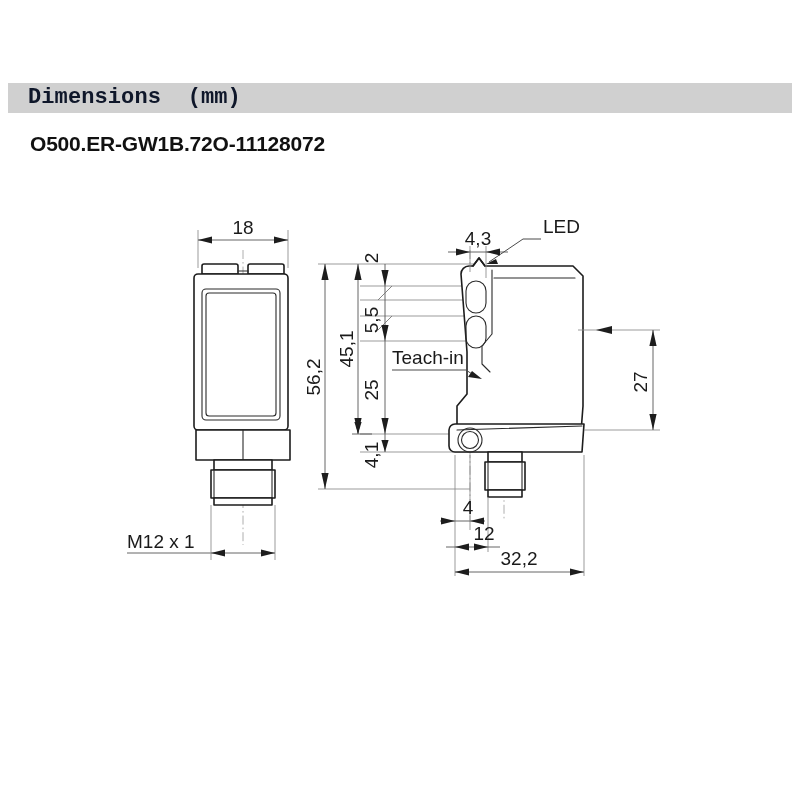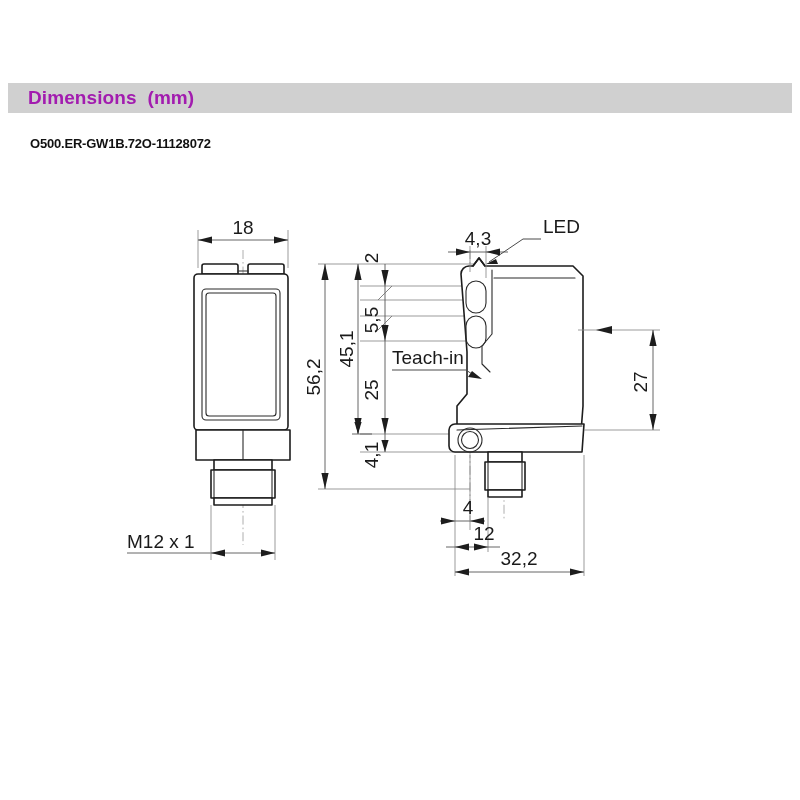--- a/index.html
+++ b/index.html
@@ -26,32 +26,33 @@
     left: 8px;
     top: 83px;
     width: 784px;
     height: 30px;
     background: #d0d0d0;
   }
   .header-title {
     position: absolute;
     left: 28px;
     top: 84px;
-    font-size: 19px;
+    font-size: 22px;
     font-weight: bold;
     letter-spacing: 0.1px;
     line-height: 28px;
-    color: #a21caf;
+    color: #0f172a;
     white-space: pre;
+    font-family: Liberation Mono, monospace;
   }
   .part-number {
     position: absolute;
     left: 30px;
     top: 131px;
-    font-size: 13px;
+    font-size: 21px;
     font-weight: bold;
     letter-spacing: -0.2px;
     line-height: 25px;
     color: #111111;
     white-space: pre;
   }
   #drawing {
     position: absolute;
     left: 0;
     top: 0;

